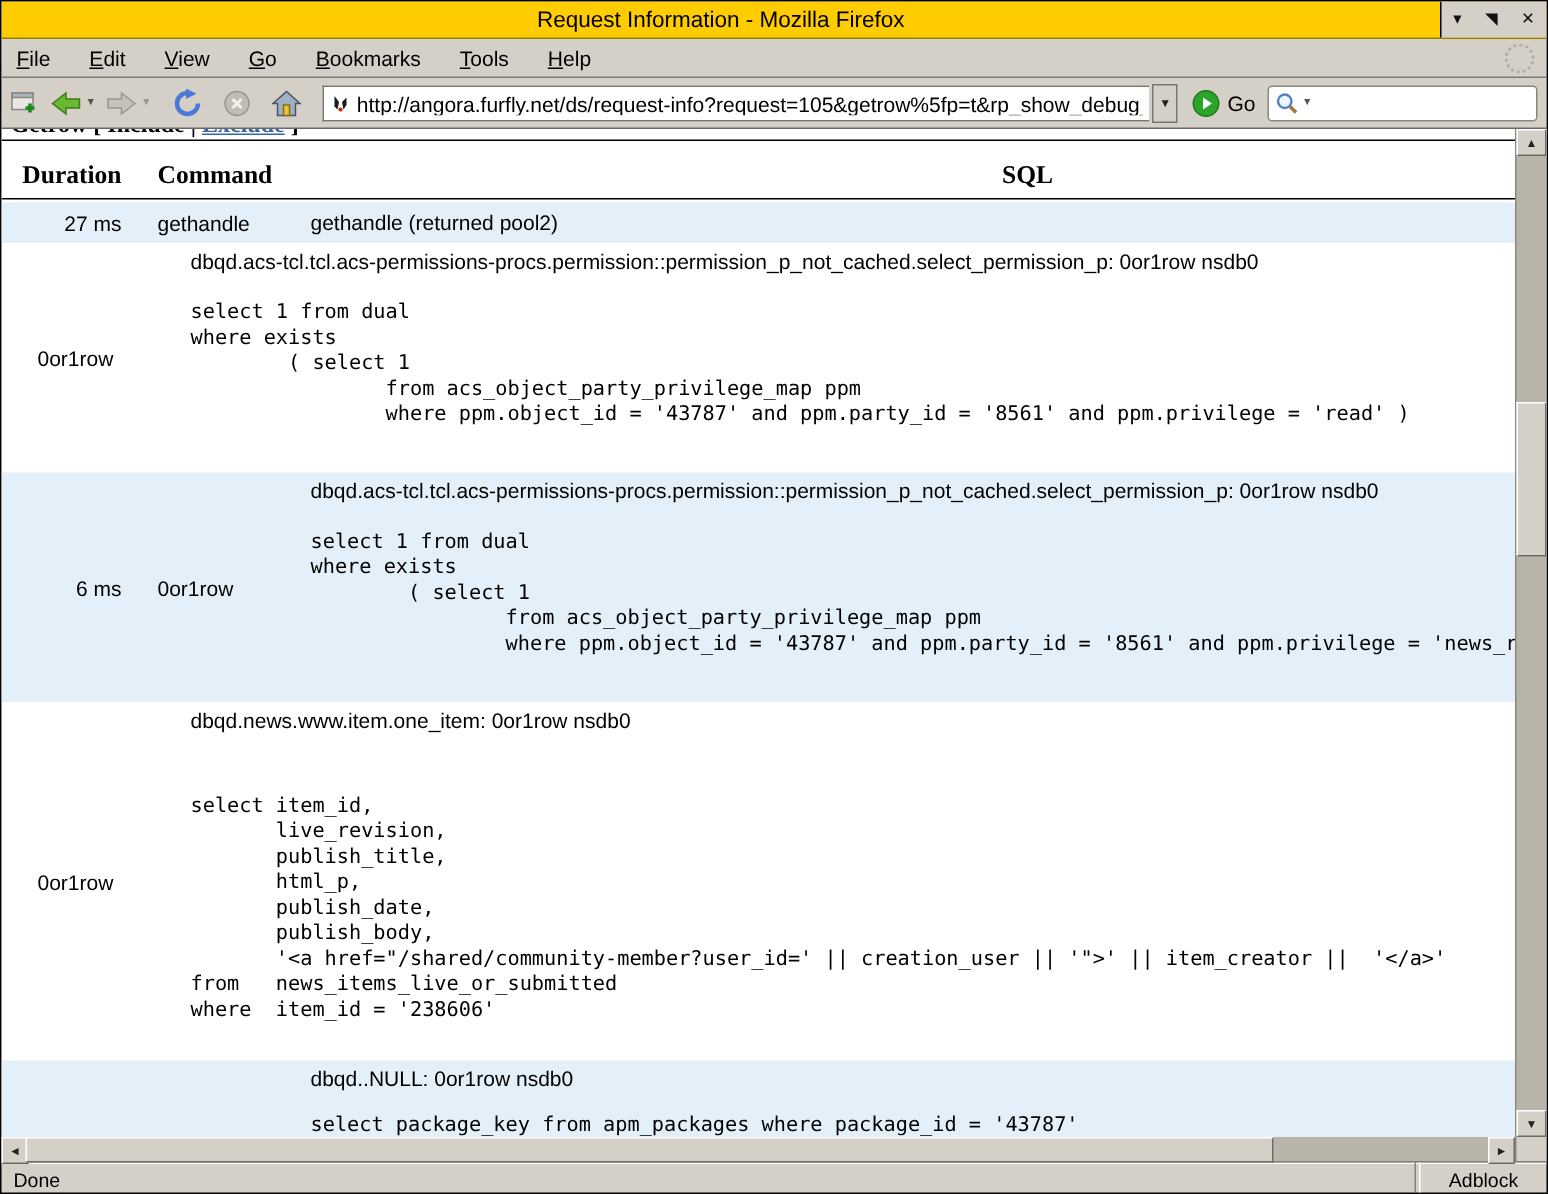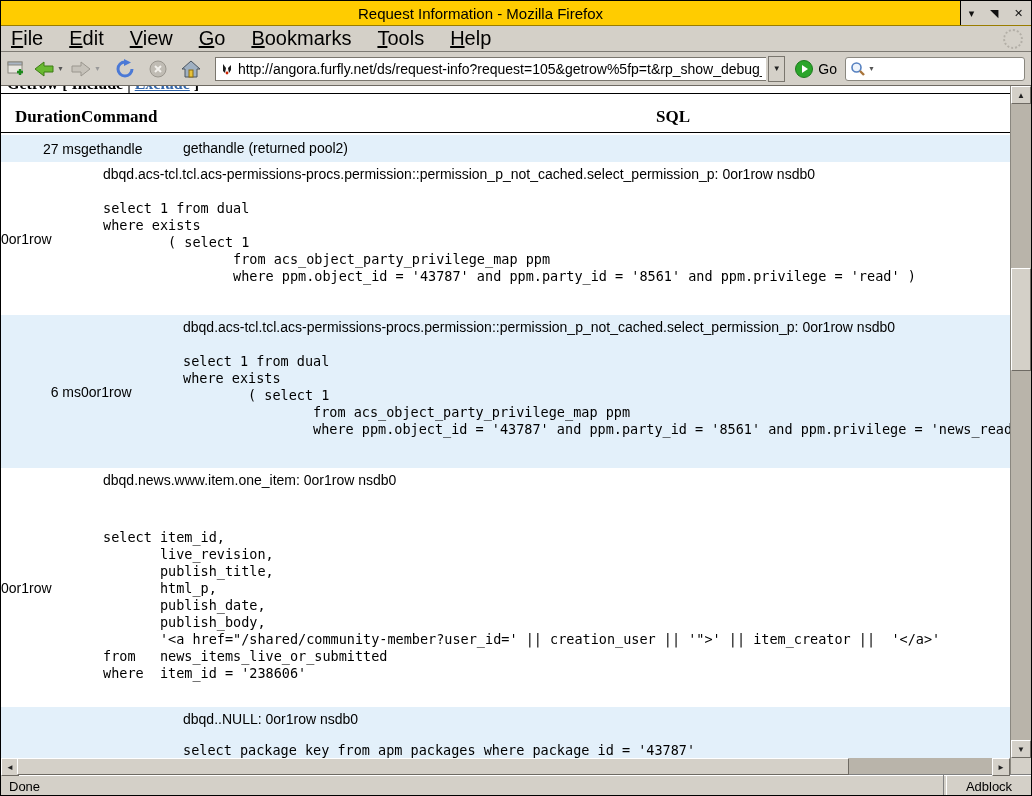--- a/index.html
+++ b/index.html
@@ -8,21 +8,21 @@
 
   
   .titlebar{height:24px;background:#ffcc00;display:flex;align-items:center;position:relative;border-bottom:1px solid #9a7d00;}
   .titlebar .title{flex:1;text-align:center;font-size:15px;color:#000000;}
   .winctrls{width:70px;height:24px;background:#d4d0c8;border-left:1px solid #000;
             display:flex;align-items:center;justify-content:space-around;}
   .winctrls span{font-size:11px;color:#111;line-height:1;cursor:default;}
 
   
   .menubar{height:25px;background:#d4d0c8;border-bottom:1px solid #7d7a73;display:flex;align-items:center;
-           padding-left:10px;font-size:20px;color:#000;position:relative;}
+           padding-left:10px;font-size:14px;color:#000;position:relative;}
   .menubar .menu-item{margin-right:26px;}
   .menubar .menu-item u{text-decoration:underline;}
   .throbber{position:absolute;right:8px;top:3px;width:16px;height:16px;border:2px dotted #b3afa7;border-radius:50%;}
 
   
   .toolbar{height:33px;background:#d4d0c8;border-bottom:1px solid #6e6a63;display:flex;align-items:center;padding:0 6px;}
   .tbtn{display:flex;align-items:center;margin-right:6px;}
   .caret{font-size:7px;color:#555;margin-left:2px;}
   .caret.dis{color:#999;}
   .urlbar{display:flex;align-items:center;height:22px;background:#fff;border:1px solid #7a766e;
@@ -39,21 +39,21 @@
   .viewport{width:1010px;overflow:hidden;position:relative;}
   .page{width:1210px;}
   .filterline{height:7px;overflow:hidden;border-bottom:1px solid #000;font-family:"Liberation Serif",serif;font-size:16px;font-weight:bold;}
   .filterline .inner{margin-top:-11px;padding-left:6px;white-space:nowrap;}
   .filterline a{color:#3366aa;font-weight:bold;}
 
   .dtable{width:1162px;font-size:14px;color:#000;}
   .thead{display:flex;border-bottom:1px solid #000;padding:13px 0 5px 0;
          font-family:"Liberation Serif",serif;font-weight:bold;font-size:17px;}
   .c-dur{width:80px;text-align:right;flex:none;}
-  .c-cmd{width:94px;padding-left:0;flex:none;}
+  .c-cmd{width:94px;padding-left:24px;flex:none;}
   .c-sql{flex:1;padding-left:8px;}
   .thead .c-sql{text-align:center;}
 
   .tbody{margin-top:2px;}
   .trow{display:flex;overflow:hidden;}
   .trow .c-dur,.trow .c-cmd{display:flex;flex-direction:column;justify-content:center;}
   .trow .c-dur{align-items:flex-end;}
   .trow .c-sql{display:flex;flex-direction:column;padding-top:4px;}
   .sql-title{line-height:17px;white-space:nowrap;}
   pre.sql-body{margin:0;font-family:"DejaVu Sans Mono",monospace;font-size:13.5px;line-height:17px;white-space:pre;}

